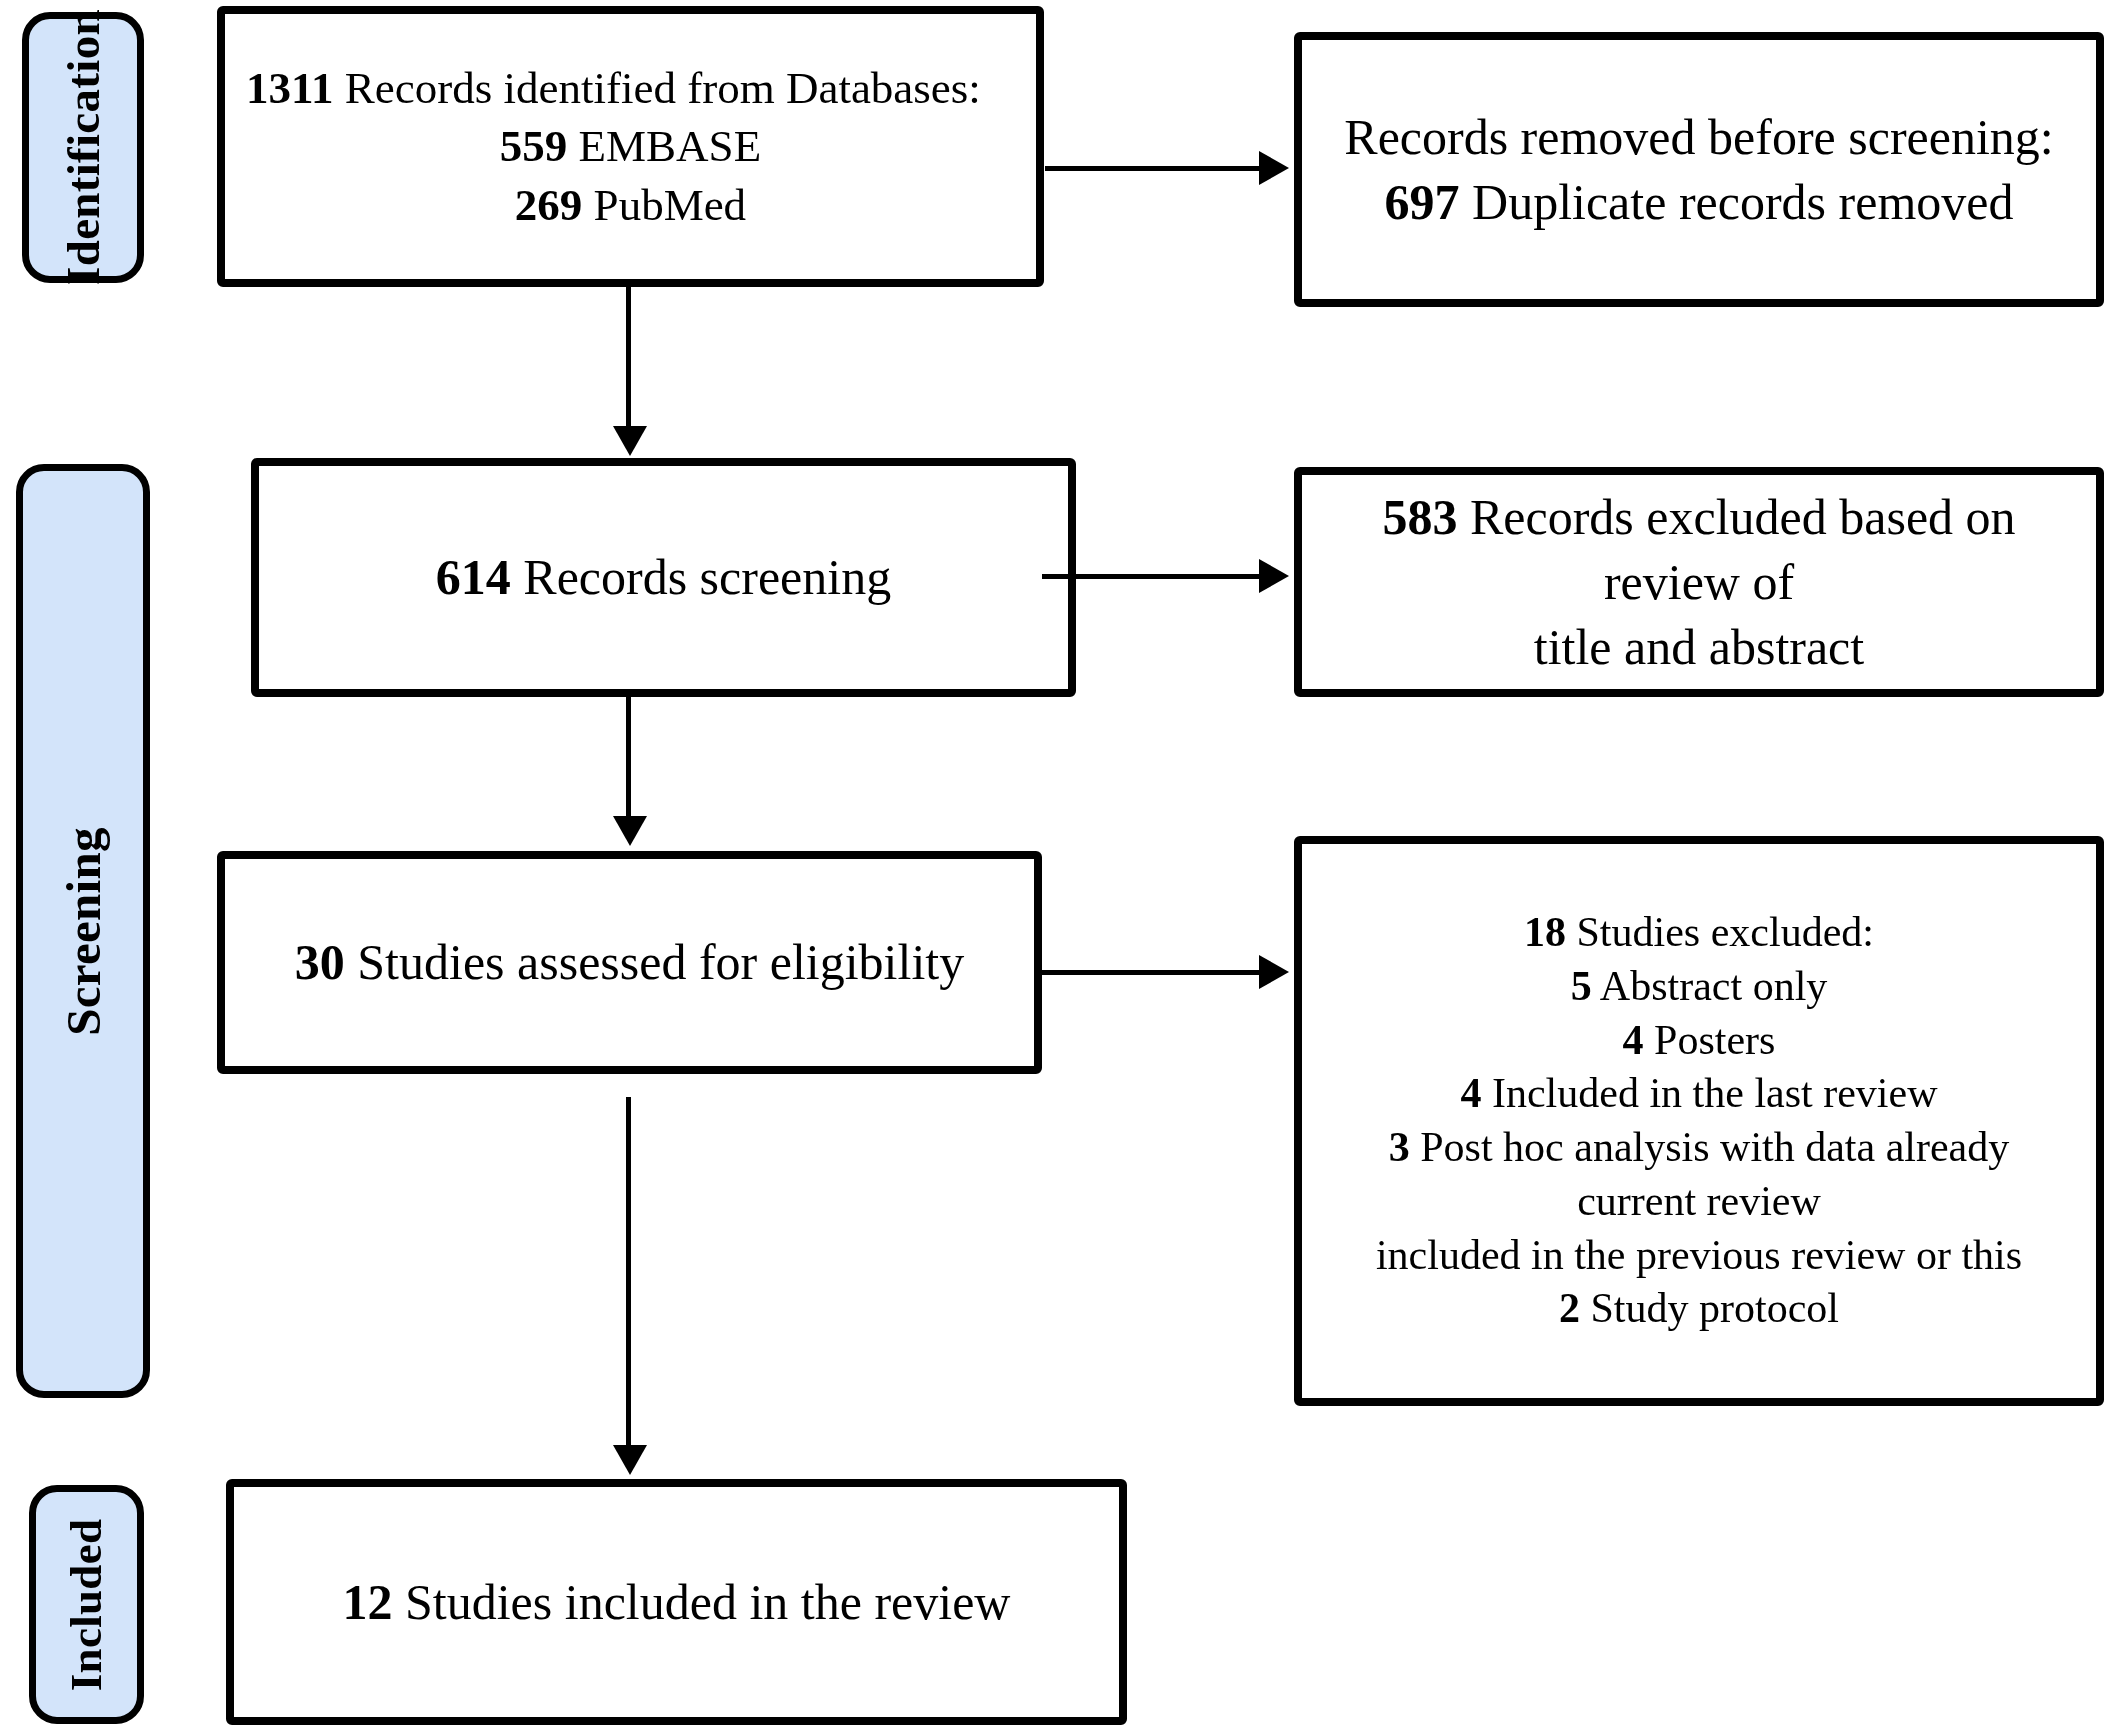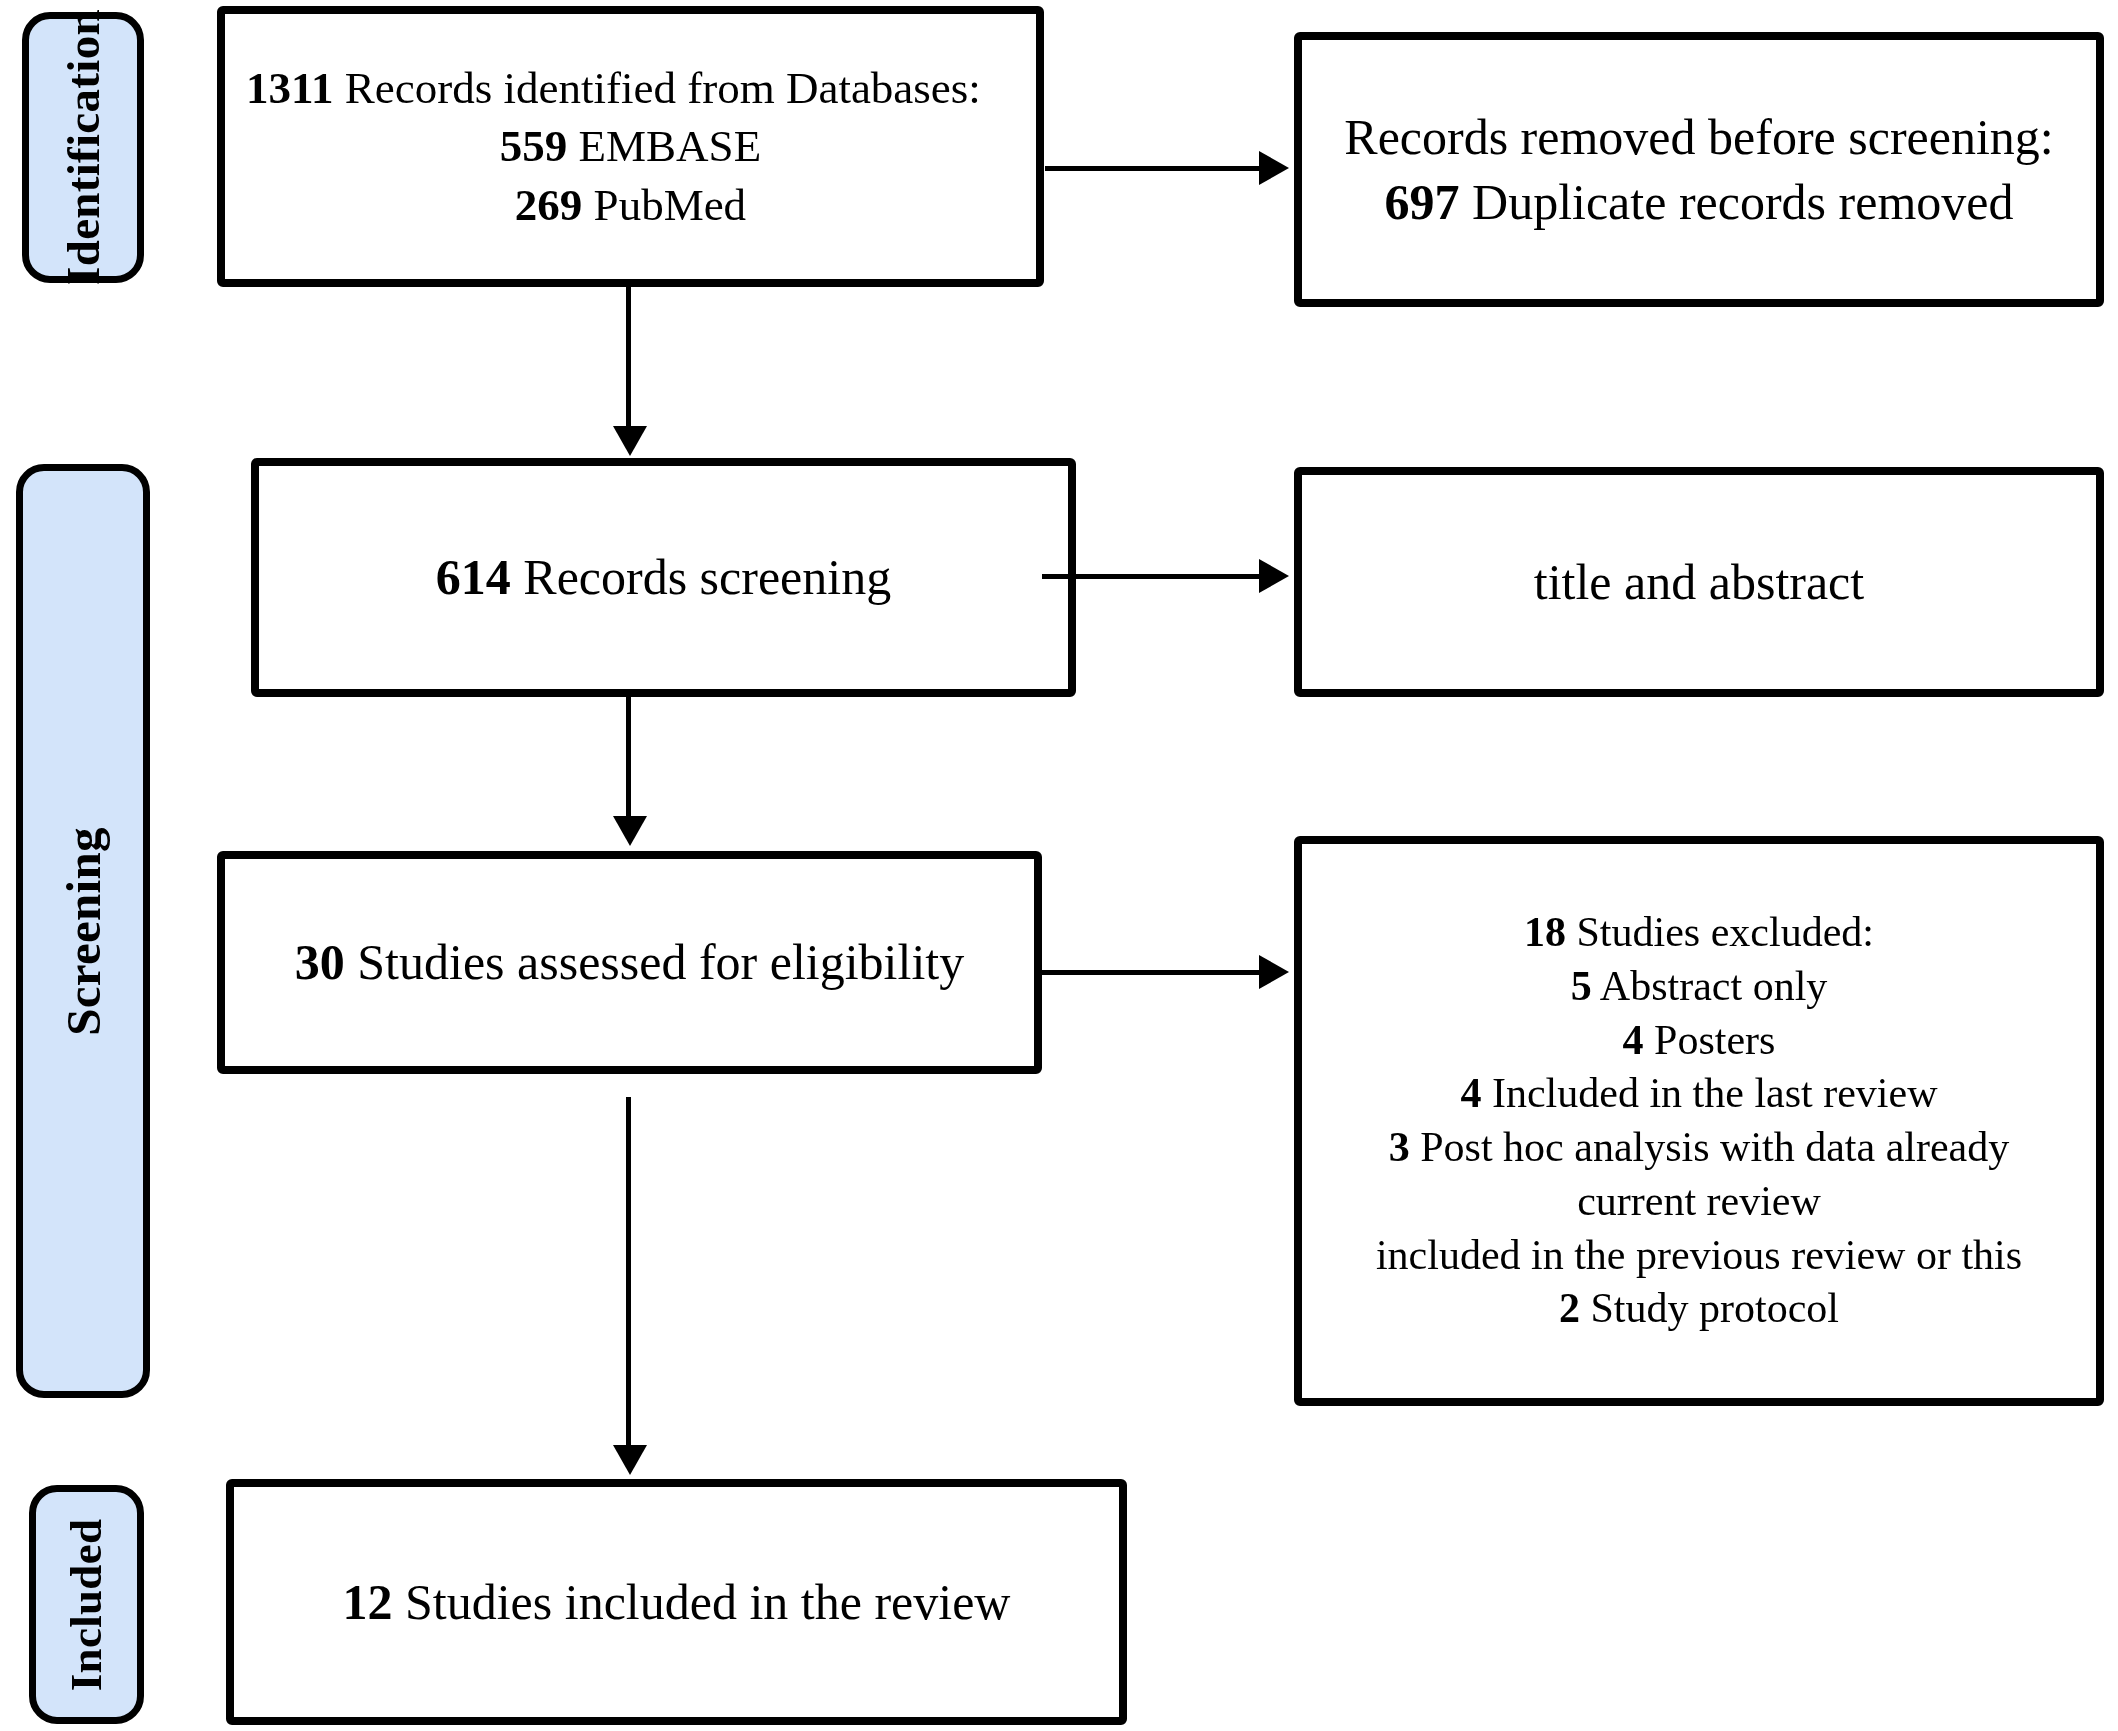--- a/index.html
+++ b/index.html
@@ -172,20 +172,21 @@
 
   <div class="flow-box" id="box-removed">
     <div class="box-text">
         <span class="ln">Records removed before screening:</span>
         <span class="ln"><b>697</b> Duplicate records removed</span>
       </div>
   </div>
 
   <div class="flow-box" id="box-excluded-title">
     <div class="box-text">
+        <span class="ln"><b>583</b> Records excluded based on review of</span>
         <span class="ln">title and abstract</span>
       </div>
   </div>
 
   <div class="flow-box" id="box-excluded-list">
     <div class="box-text">
         <span class="ln"><b>18</b> Studies excluded:</span>
         <span class="ln"><b>5</b> Abstract only</span>
         <span class="ln"><b>4</b> Posters</span>
         <span class="ln"><b>4</b> Included in the last review</span>

